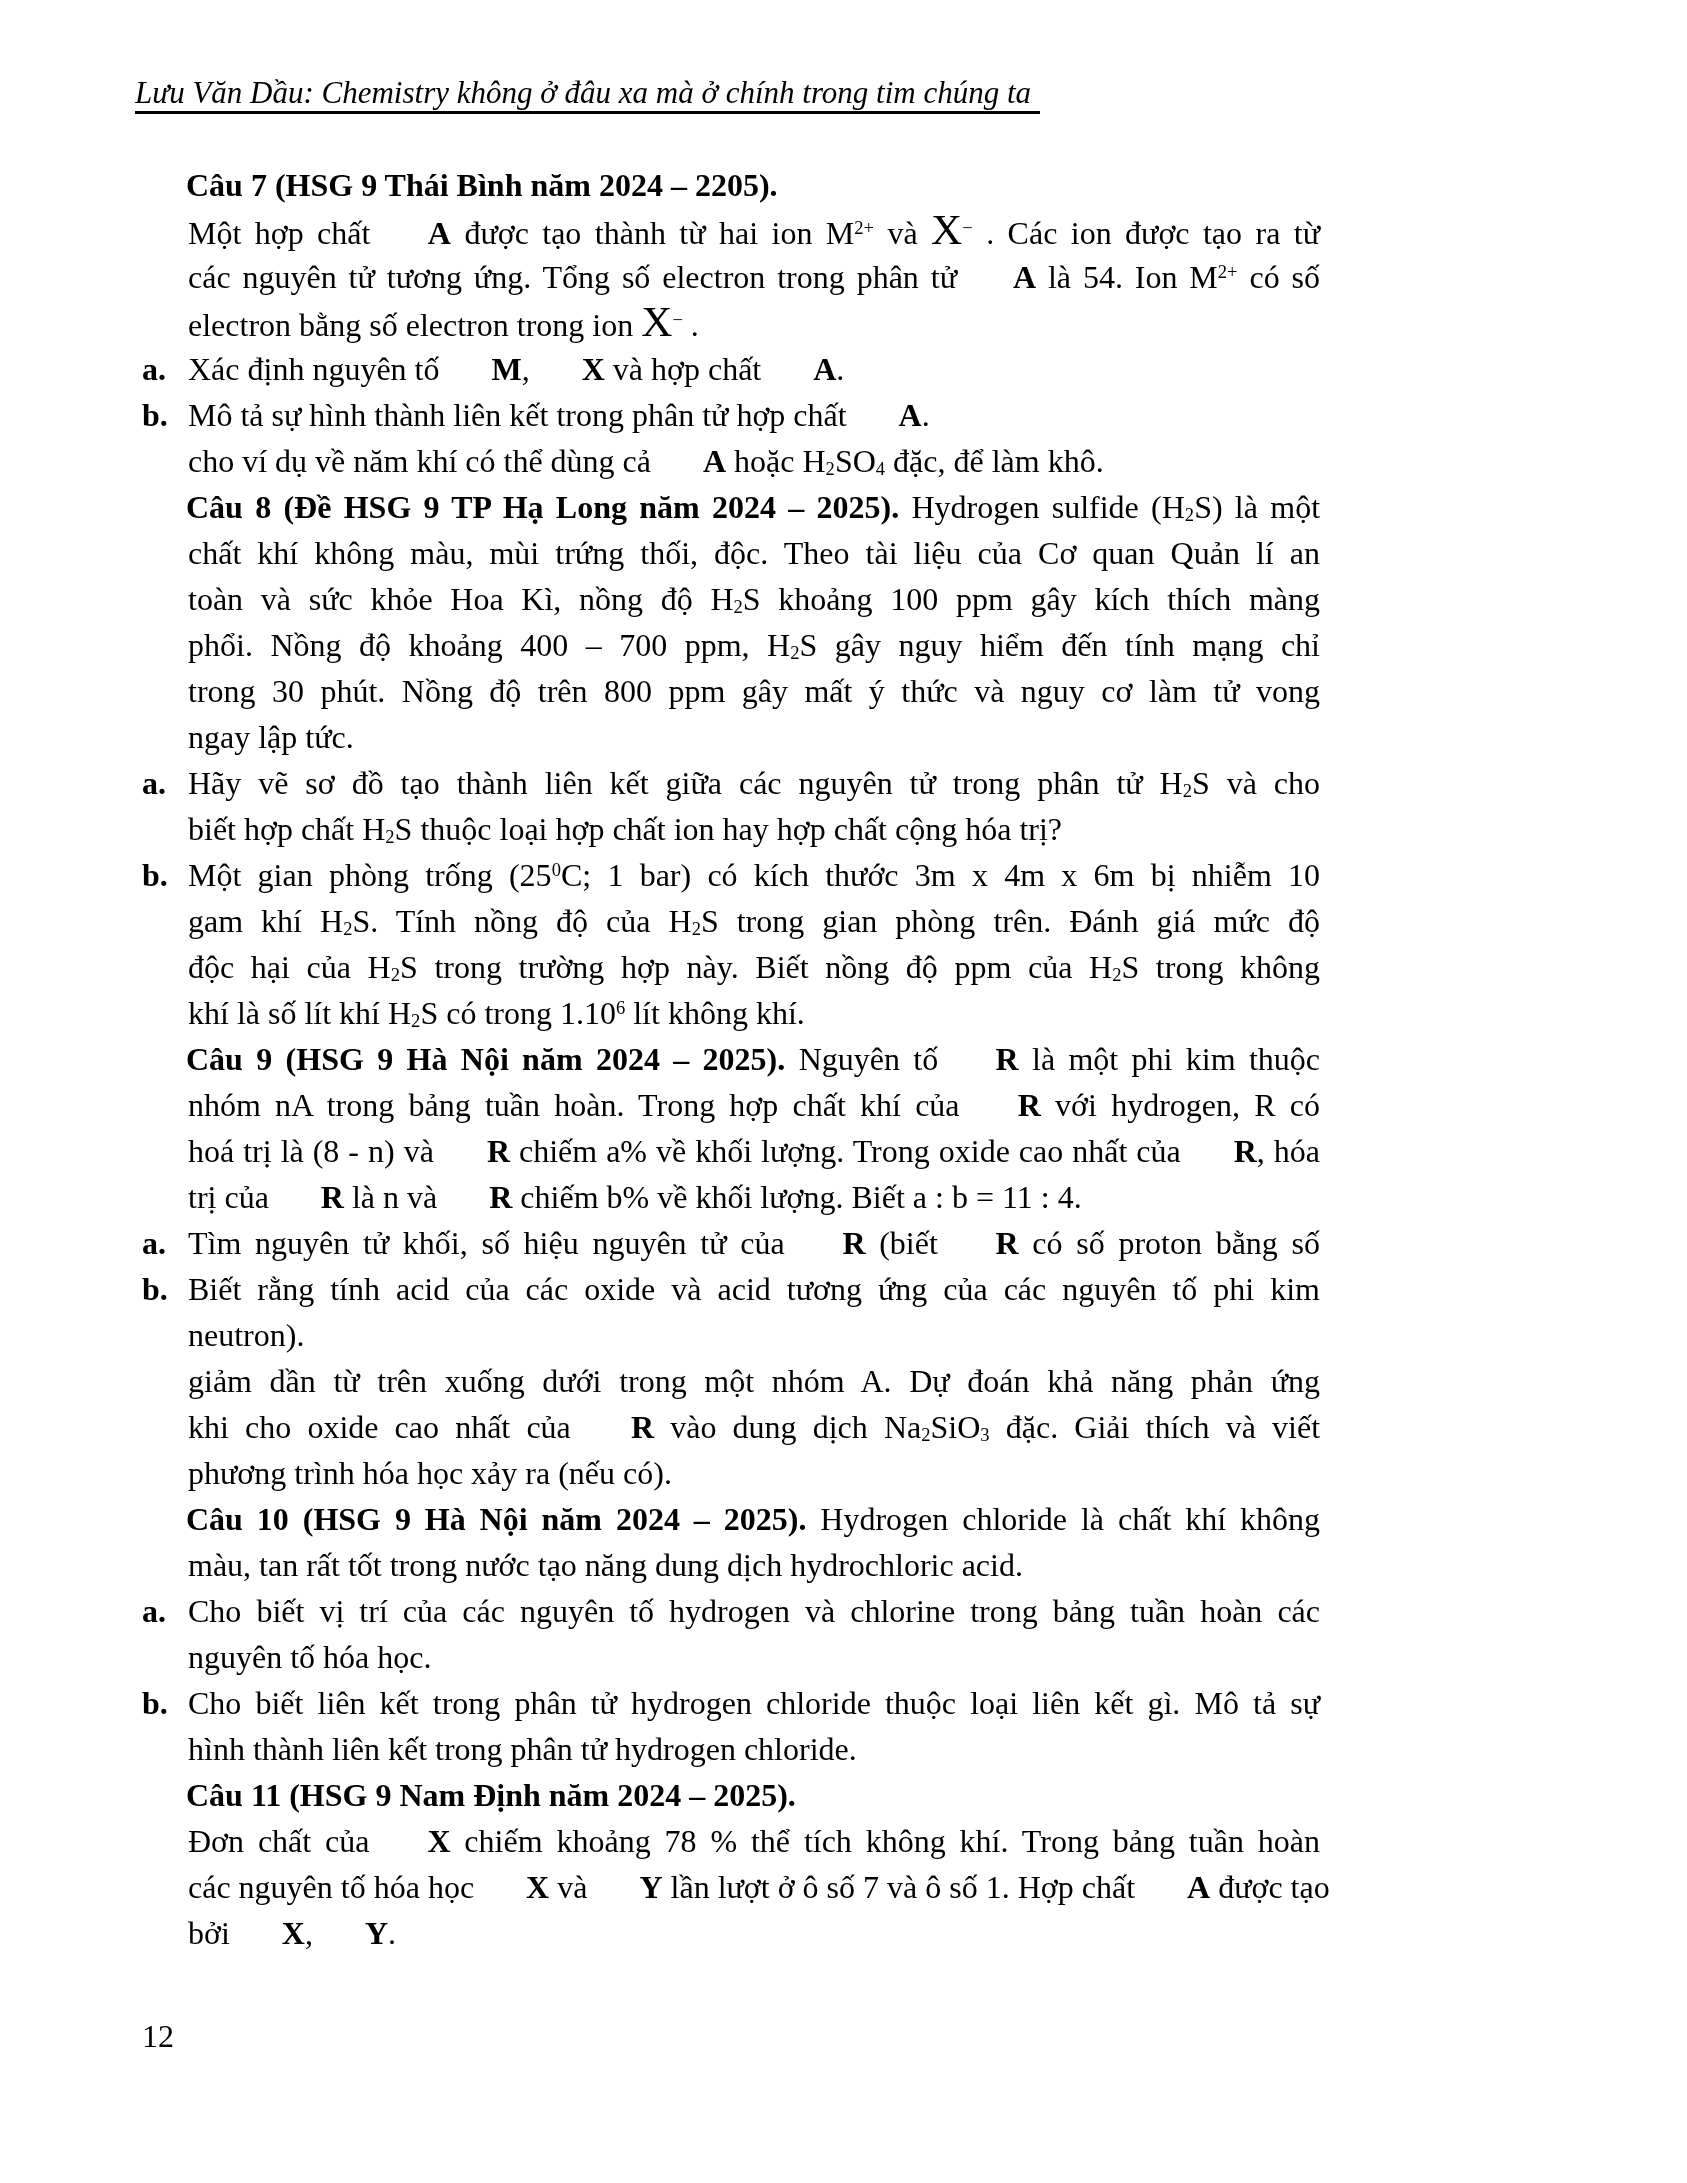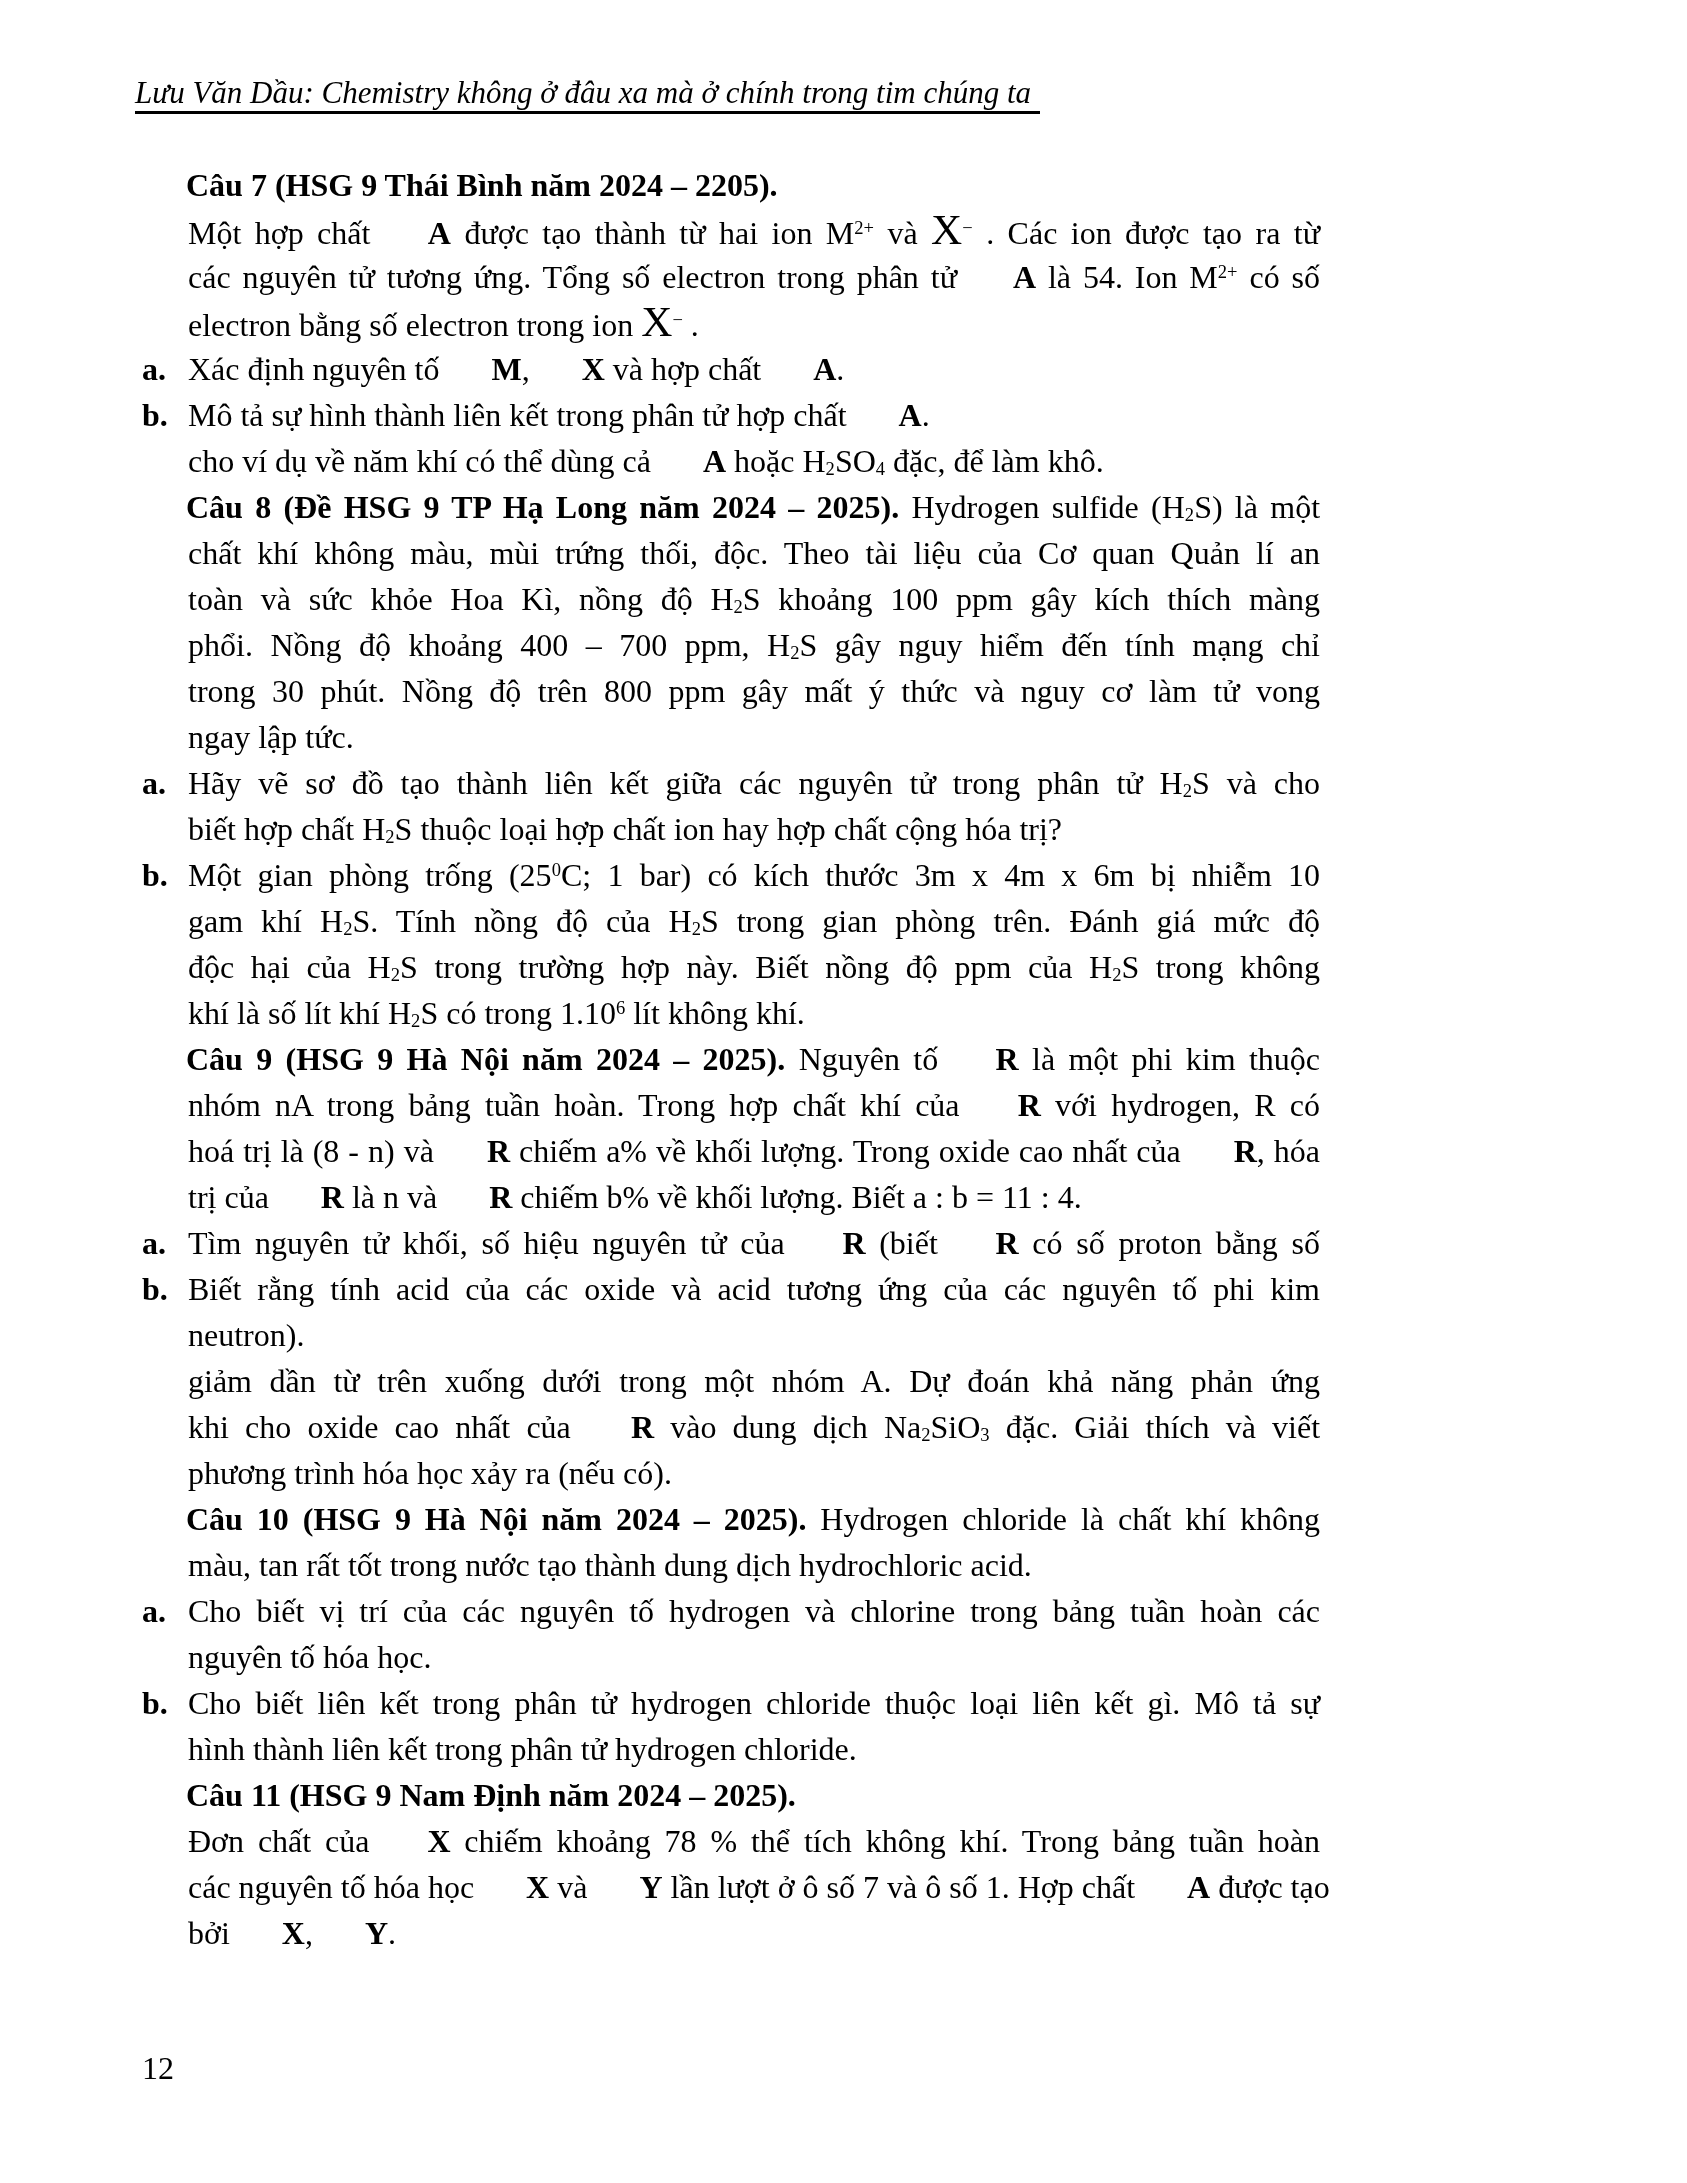--- a/index.html
+++ b/index.html
@@ -36,21 +36,21 @@
   .ln sup,.ln sub{
     font-size:58%;line-height:0;
     position:relative;vertical-align:baseline;
   }
   .ln sup{top:-0.55em;}
   .ln sub{top:0.18em;}
   .ion{font-size:135%;line-height:1;}
   
   .pageno{
     position:absolute;left:142px;top:2013px;
-    font-size:32px;line-height:46px;margin-top:32px;
+    font-size:32px;line-height:46px;
   }
 </style>
 </head>
 <body>
 
 <div class="page">
   <div class="header">
     <span class="header-text">Lưu Văn Dầu: Chemistry không ở đâu xa mà ở chính trong tim chúng ta</span>
   </div>
 
@@ -78,21 +78,21 @@
       <div class="ln j ind">nhóm nA trong bảng tuần hoàn. Trong hợp chất khí của <b>R</b> với hydrogen, R có</div>
       <div class="ln j ind">hoá trị là (8 - n) và <b>R</b> chiếm a% về khối lượng. Trong oxide cao nhất của <b>R</b>, hóa</div>
       <div class="ln ind">trị của <b>R</b> là n và <b>R</b> chiếm b% về khối lượng. Biết a : b = 11 : 4.</div>
       <div class="ln j"><span class="lbl">a.</span>Tìm nguyên tử khối, số hiệu nguyên tử của <b>R</b> (biết <b>R</b> có số proton bằng số</div>
       <div class="ln j"><span class="lbl">b.</span>Biết rằng tính acid của các oxide và acid tương ứng của các nguyên tố phi kim</div>
       <div class="ln ind">neutron).</div>
       <div class="ln j ind">giảm dần từ trên xuống dưới trong một nhóm A. Dự đoán khả năng phản ứng</div>
       <div class="ln j ind">khi cho oxide cao nhất của <b>R</b> vào dung dịch Na<sub>2</sub>SiO<sub>3</sub> đặc. Giải thích và viết</div>
       <div class="ln ind">phương trình hóa học xảy ra (nếu có).</div>
       <div class="ln j"><b>Câu 10 (HSG 9 Hà Nội năm 2024 – 2025).</b> Hydrogen chloride là chất khí không</div>
-      <div class="ln ind">màu, tan rất tốt trong nước tạo thành dung dịch hydrochloric acid.</div>
+      <div class="ln ind">màu, tan rất tốt trong nước tạo năng dung dịch hydrochloric acid.</div>
       <div class="ln j"><span class="lbl">a.</span>Cho biết vị trí của các nguyên tố hydrogen và chlorine trong bảng tuần hoàn các</div>
       <div class="ln ind">nguyên tố hóa học.</div>
       <div class="ln j"><span class="lbl">b.</span>Cho biết liên kết trong phân tử hydrogen chloride thuộc loại liên kết gì. Mô tả sự</div>
       <div class="ln ind">hình thành liên kết trong phân tử hydrogen chloride.</div>
       <div class="ln"><b>Câu 11 (HSG 9 Nam Định năm 2024 – 2025).</b></div>
       <div class="ln j ind">Đơn chất của <b>X</b> chiếm khoảng 78 % thể tích không khí. Trong bảng tuần hoàn</div>
       <div class="ln j ind">các nguyên tố hóa học <b>X</b> và <b>Y</b> lần lượt ở ô số 7 và ô số 1. Hợp chất <b>A</b> được tạo</div>
       <div class="ln ind">bởi <b>X</b>, <b>Y</b>.</div>
     </div>
 

